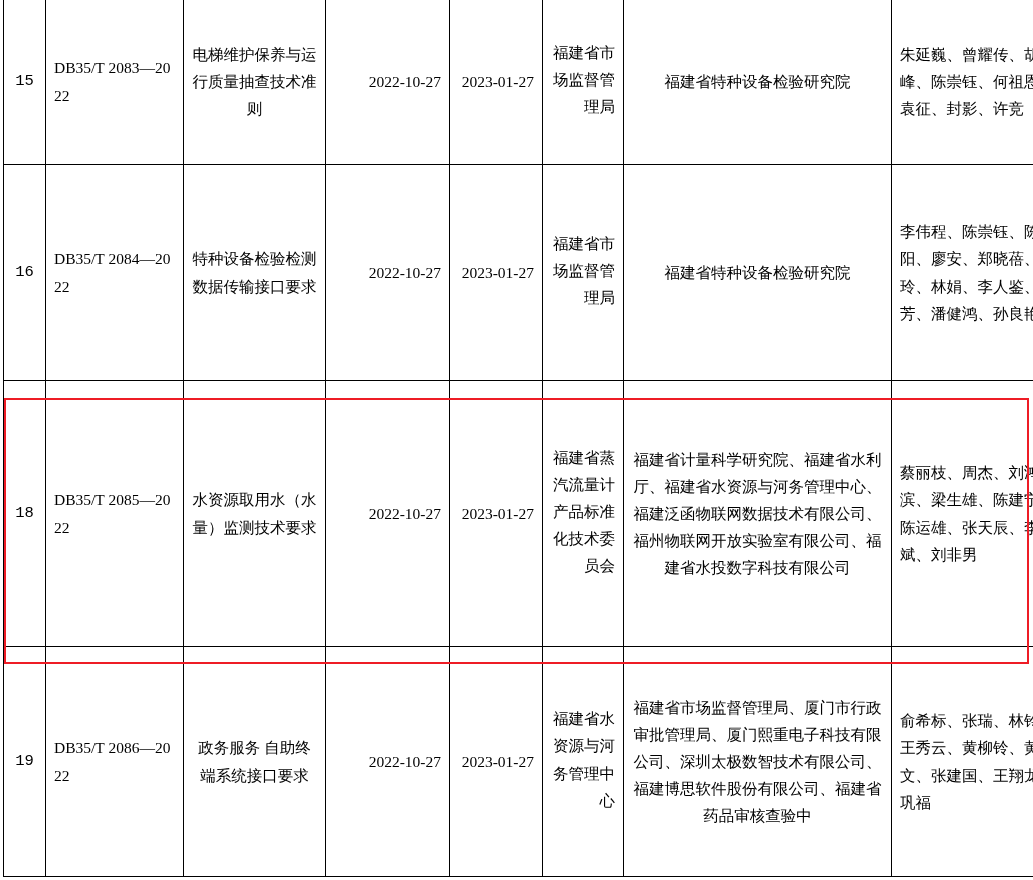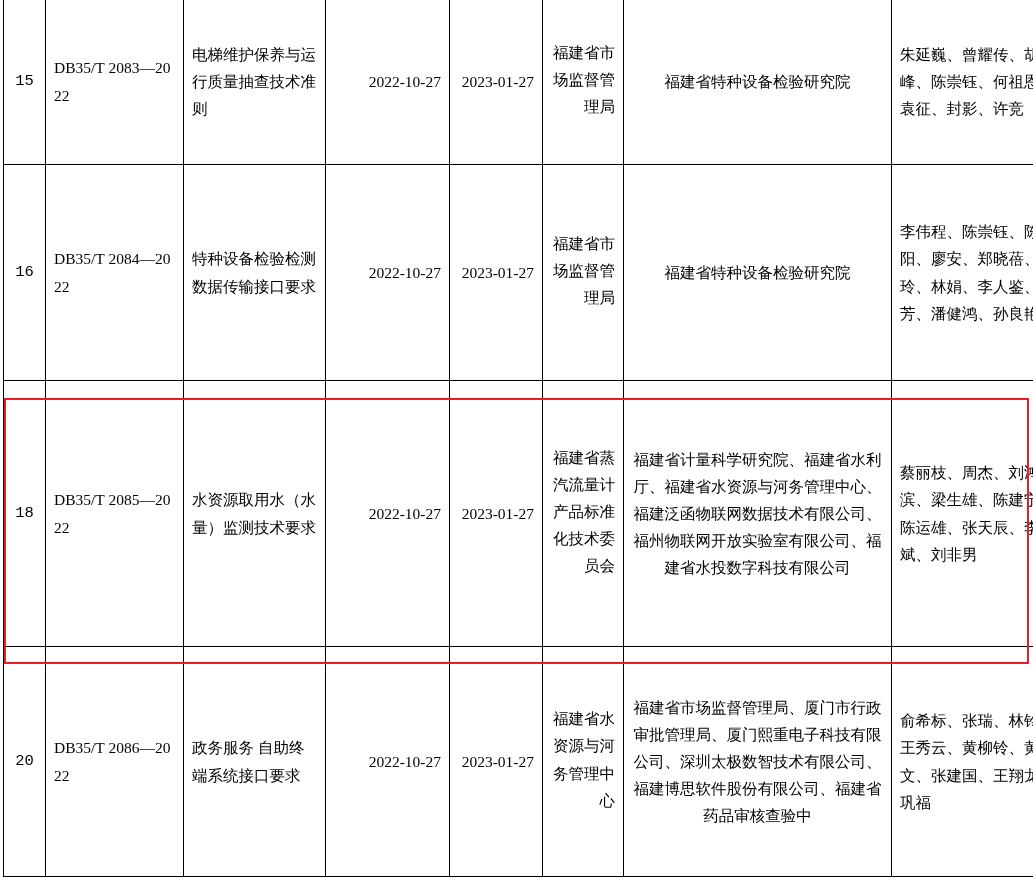--- a/index.html
+++ b/index.html
@@ -48,21 +48,21 @@
     text-align: center;
     font-size: 16px;
     font-family: Liberation Mono, monospace;
   }
   td.code {
     text-align: left;
     font-size: 15.5px;
     line-height: 1.8;
   }
   td.name {
-    text-align: left;
+    text-align: center;
     font-size: 15.5px;
     line-height: 1.85;
   }
   td.date {
     text-align: right;
     font-size: 15.5px;
     line-height: 1.8;
   }
   td.org {
     text-align: right;
@@ -132,21 +132,21 @@
         <td class="idx">18</td>
         <td class="code">DB35/T 2085—2022</td>
         <td class="name">水资源取用水（水量）监测技术要求</td>
         <td class="date">2022-10-27</td>
         <td class="date">2023-01-27</td>
         <td class="org">福建省蒸汽流量计产品标准化技术委员会</td>
         <td class="units">福建省计量科学研究院、福建省水利厅、福建省水资源与河务管理中心、福建泛函物联网数据技术有限公司、福州物联网开放实验室有限公司、福建省水投数字科技有限公司</td>
         <td class="people">蔡丽枝、周杰、刘鸿滨、梁生雄、陈建宁、陈运雄、张天辰、李国斌、刘非男</td>
       </tr>
       <tr style="height:230px;">
-        <td class="idx">20</td>
+        <td class="idx">19</td>
         <td class="code">DB35/T 2086—2022</td>
         <td class="name">政务服务 自助终端系统接口要求</td>
         <td class="date">2022-10-27</td>
         <td class="date">2023-01-27</td>
         <td class="org">福建省水资源与河务管理中心</td>
         <td class="units">福建省市场监督管理局、厦门市行政审批管理局、厦门熙重电子科技有限公司、深圳太极数智技术有限公司、福建博思软件股份有限公司、福建省药品审核查验中</td>
         <td class="people">俞希标、张瑞、林铃、王秀云、黄柳铃、黄条文、张建国、王翔龙、巩福</td>
       </tr>
     </tbody>
   </table>

